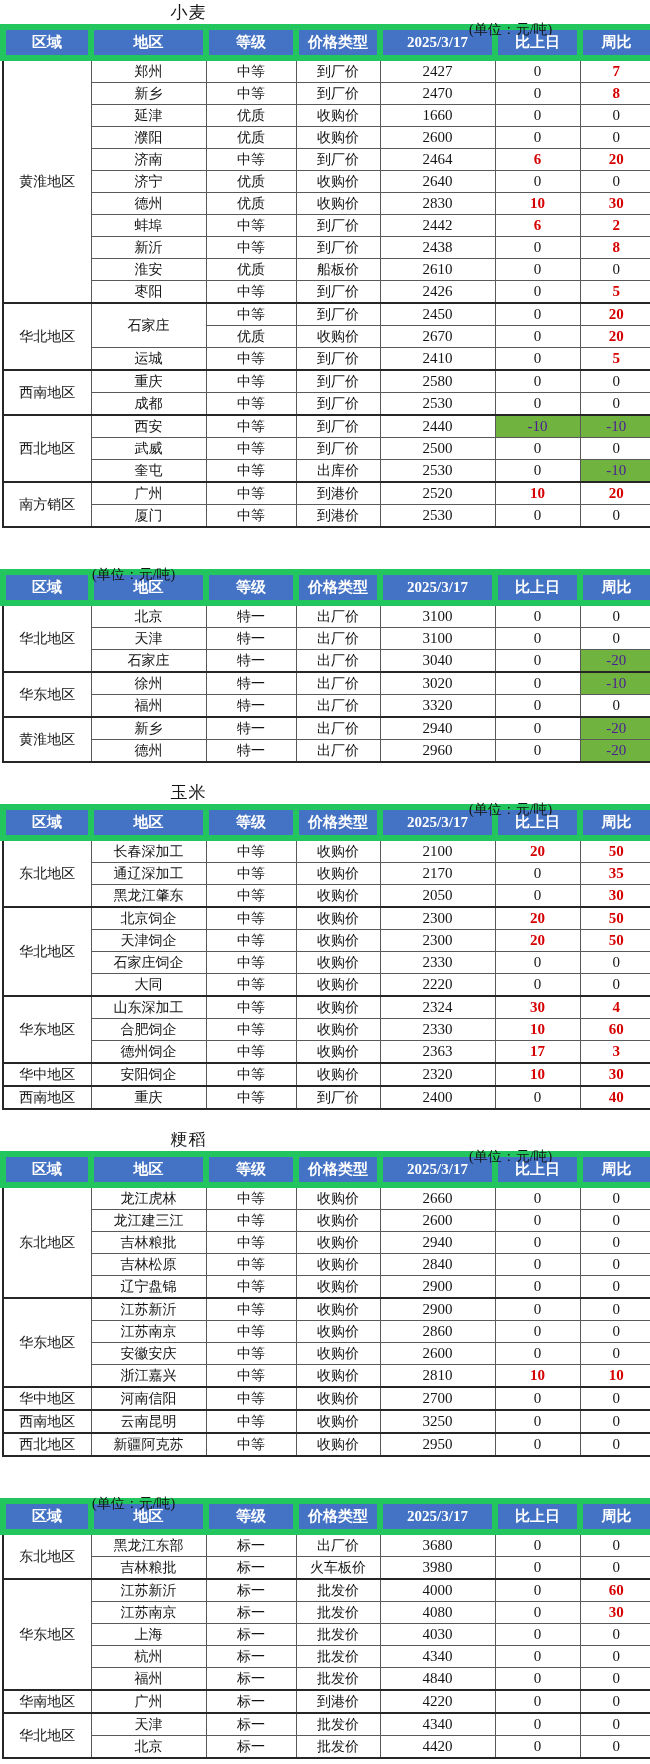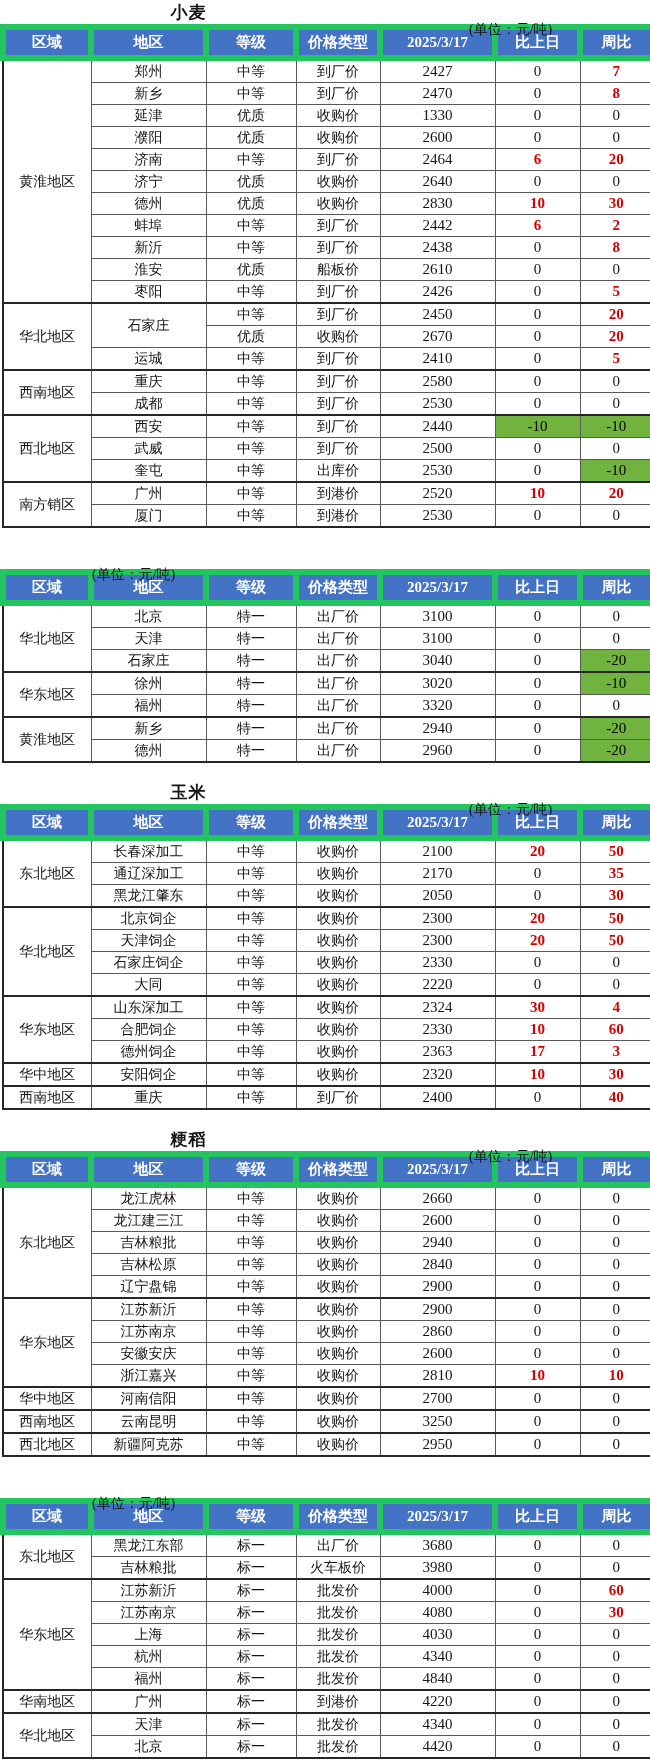--- a/index.html
+++ b/index.html
@@ -9,21 +9,21 @@
     color: #141414;
   }
   #tables-root { width: 650px; }
   .tbl-section { margin-bottom: 17px; }
   .tbl-section:last-child { margin-bottom: 0; }
 
   .title-row { display: flex; align-items: center; height: 24px; }
   .tbl-title {
     flex: 0 0 377px;
     text-align: center;
-    font-weight: bold;
+    font-weight: normal;
     font-size: 17px;
     letter-spacing: 1px;
   }
   .tbl-unit { flex: 1; font-size: 14px; padding-left: 92px; white-space: nowrap; margin-top: 35px; }
 
   table.price-table {
     width: 650px;
     border-collapse: collapse;
     table-layout: fixed;
     border: 2px solid #262626;
@@ -44,21 +44,21 @@
     font-size: 14px;
     height: 21px;
     padding: 0;
     line-height: 21px;
     overflow: hidden;
     white-space: nowrap;
   }
   tr.region-start td { border-top: 2px solid #262626; }
   td.num { font-size: 15px; }
   td.red { color: var(--neg-red, #D60000); font-weight: bold; }
-  td.green { background: var(--chg-green, #71B33F); color: #000000; }
+  td.green { background: var(--chg-green, #71B33F); color: #4c1d95; }
   td.region-cell, td.area-cell { font-size: 14px; }
 </style>
 </head>
 <body>
 
 <div id="tables-root">
     <section class="tbl-section">
       <div class="title-row">
         <div class="tbl-title">小麦</div>
         <div class="tbl-unit">(单位：元/吨)</div>
@@ -99,21 +99,21 @@
             <td>中等</td>
             <td>到厂价</td>
             <td class="num">2470</td>
             <td class="num ">0</td>
             <td class="num red">8</td>
           </tr>
           <tr>
             <td class="area-cell">延津</td>
             <td>优质</td>
             <td>收购价</td>
-            <td class="num">1330</td>
+            <td class="num">1660</td>
             <td class="num ">0</td>
             <td class="num ">0</td>
           </tr>
           <tr>
             <td class="area-cell">濮阳</td>
             <td>优质</td>
             <td>收购价</td>
             <td class="num">2600</td>
             <td class="num ">0</td>
             <td class="num ">0</td>

